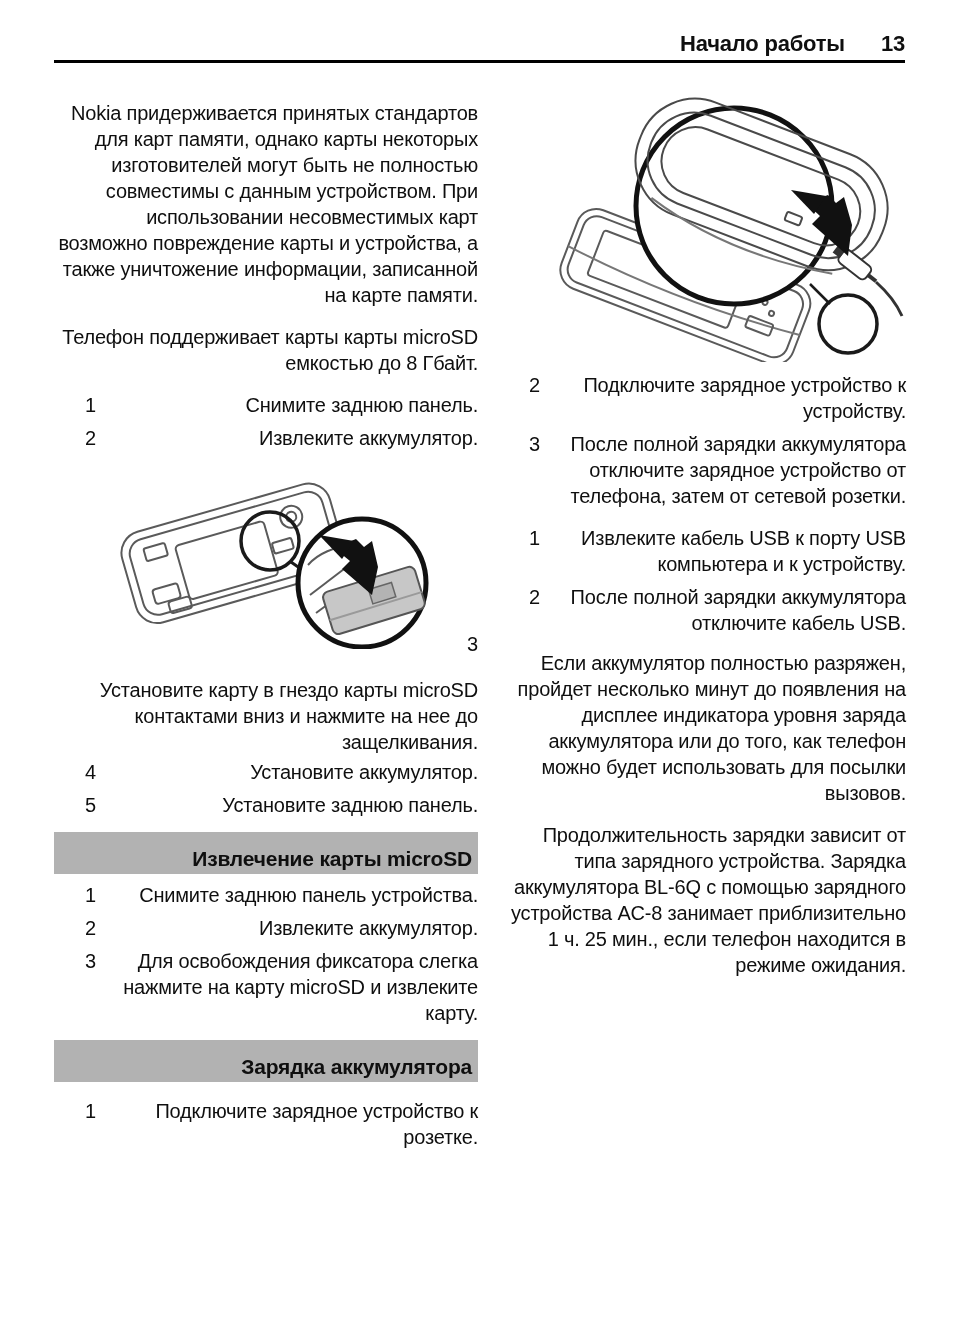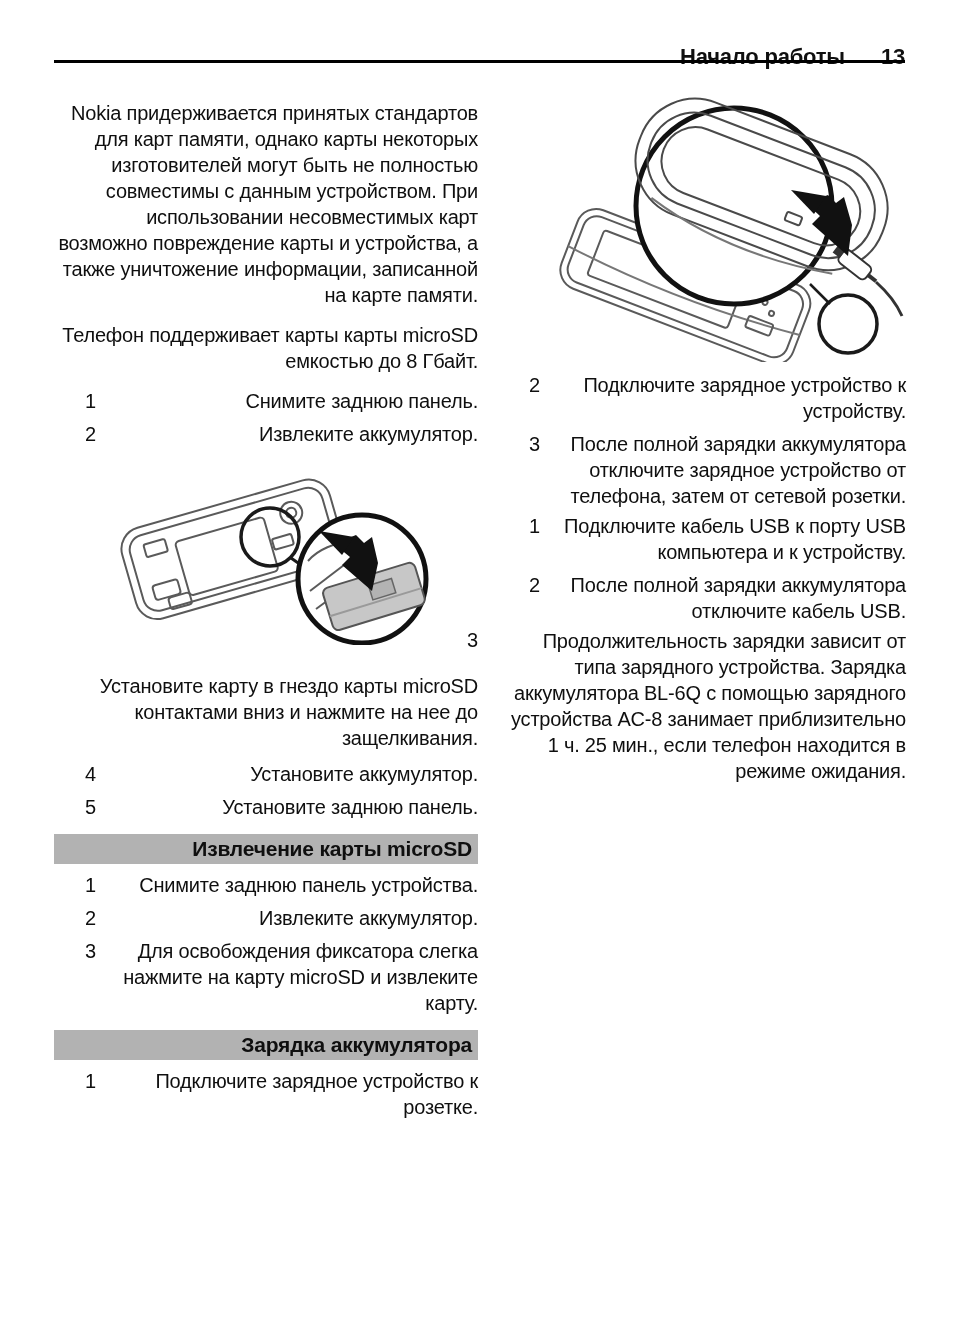--- a/index.html
+++ b/index.html
@@ -5,48 +5,48 @@
   html,body{margin:0;padding:0;background:#ffffff;}
   .page{
     position:relative;
     width:954px;height:1322px;
     background:#ffffff;
     font-family:"Liberation Sans","DejaVu Sans",sans-serif;
     color:#0f0f0f;
     overflow:hidden;
   }
   .hdr{
-    position:absolute;top:44px;left:54px;right:49px;
+    position:absolute;top:31px;left:54px;right:49px;
     display:flex;justify-content:flex-end;align-items:baseline;gap:36px;
     font-size:22px;font-weight:700;letter-spacing:-0.2px;
   }
   .rule{
     position:absolute;top:60px;left:54px;right:49px;height:3px;background:#000;
   }
   .col{position:absolute;font-size:20px;line-height:26px;letter-spacing:-0.2px;text-align:right;}
   .col-left{left:54px;top:100px;width:424px;}
   .col-right{left:498px;top:96px;width:408px;}
   .para{margin:0 0 14px 0;}
   .steps{margin:0 0 4px 0;display:flex;flex-direction:column;row-gap:7px;}
   .step{display:flex;align-items:flex-start;}
   .step .num{flex:0 0 42px;}
   .step .txt{flex:1;}
   .sec-h{
     background:#b2b2b2;
     font-size:21px;font-weight:700;line-height:24px;
-    padding:3px 6px 3px 6px;
+    padding:15px 6px 3px 6px;
     margin:14px 0 8px 0;
   }
   .figure{position:relative;}
   .fig-microsd{margin:4px 0 0 66px;width:322px;height:194px;}
   .fig-charger{margin:0 0 10px 60px;width:346px;height:266px;}
   .num-line{margin-top:-18px;}
-  .cont{margin:20px 0 10px 42px;}
+  .cont{margin:20px 0 4px 42px;}
   .mt14{margin-top:14px;}
-  .mt16{margin-top:4px;}
+  .mt16{margin-top:16px;}
   svg{display:block;}
 </style>
 </head>
 <body>
 
 <div class="page">
 
   <div class="hdr">
     <span>Начало работы</span>
     <span>13</span>
@@ -205,26 +205,27 @@
       <div class="step">
         <span class="num">3</span>
         <span class="txt">После полной зарядки аккумулятора отключите зарядное устройство от телефона, затем от сетевой розетки.</span>
       </div>
     </div>
 
 
     <div class="steps mt16">
       <div class="step">
         <span class="num">1</span>
-        <span class="txt">Подключите кабель USB к порту USB компьютера и к устройству.</span>
+        <span class="txt">Извлеките кабель USB к порту USB компьютера и к устройству.</span>
       </div>
       <div class="step">
         <span class="num">2</span>
         <span class="txt">После полной зарядки аккумулятора отключите кабель USB.</span>
       </div>
     </div>
 
+    <p class="para mt14">Если аккумулятор полностью разряжен, пройдет несколько минут до появления на дисплее индикатора уровня заряда аккумулятора или до того, как телефон можно будет использовать для посылки вызовов.</p>
 
     <p class="para mt16">Продолжительность зарядки зависит от типа зарядного устройства. Зарядка аккумулятора BL-6Q с помощью зарядного устройства AC-8 занимает приблизительно 1 ч. 25 мин., если телефон находится в режиме ожидания.</p>
 
   </div>
 
 </div>
 
 </body></html>

